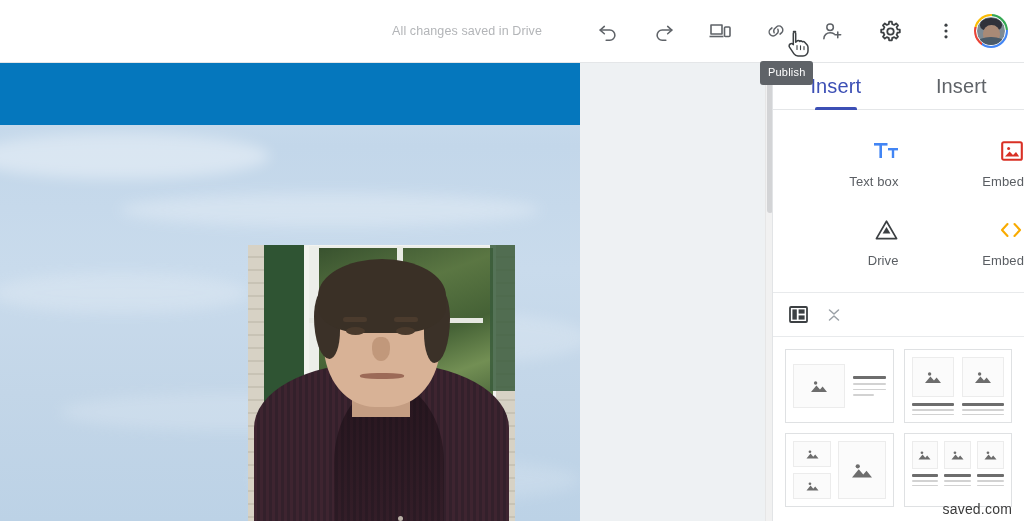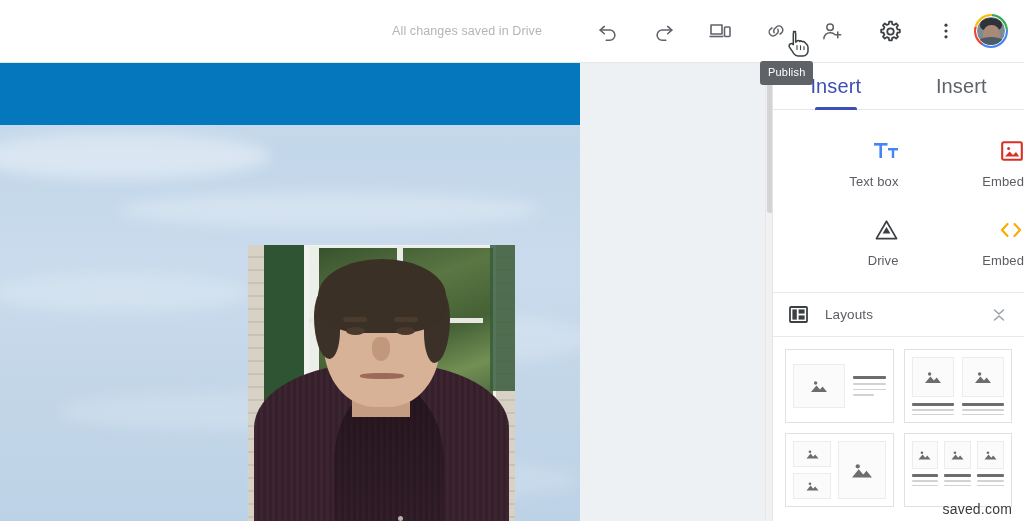--- a/index.html
+++ b/index.html
@@ -736,21 +736,20 @@
 
     <div class="section-head">
       <span class="sh-icon">
         <svg width="19" height="17" viewBox="0 0 19 17">
           <rect x="1" y="1" width="17" height="15" rx="1" fill="none" stroke="#3c4043" stroke-width="1.8"></rect>
           <rect x="3.4" y="3.4" width="4.4" height="10.2" fill="#3c4043"></rect>
           <rect x="9.6" y="3.4" width="6" height="4.2" fill="#3c4043"></rect>
           <rect x="9.6" y="9.4" width="6" height="4.2" fill="#3c4043"></rect>
         </svg>
       </span>
-      <span class="sh-title">Layouts</span>
       <span class="sh-toggle">
         <svg width="14" height="16" viewBox="0 0 14 16" fill="none" stroke="#9aa0a6" stroke-width="1.5" stroke-linecap="round" stroke-linejoin="round">
           <path d="M2.5 3 L7 7 L11.5 3"></path>
           <path d="M2.5 13 L7 9 L11.5 13"></path>
         </svg>
       </span>
     </div>
 
     <div class="layouts-grid">
 

